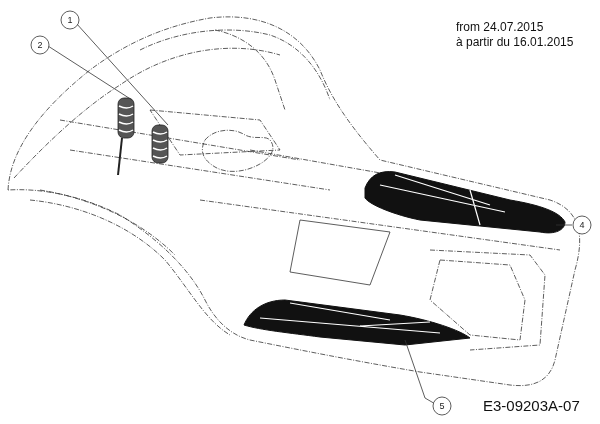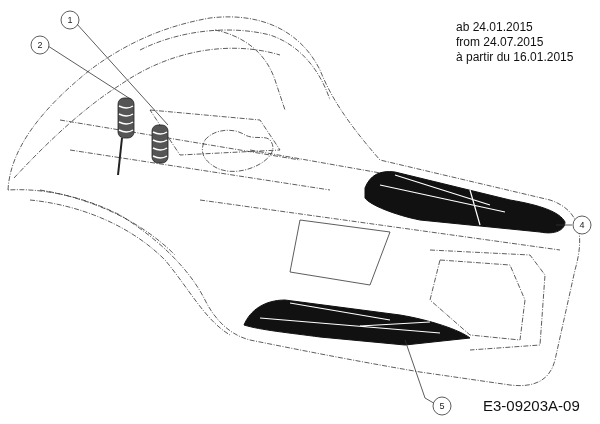--- a/index.html
+++ b/index.html
@@ -77,18 +77,17 @@
     </g>
     <g>
       <polyline points="405,340 425,398 437,405" fill="none"></polyline>
       <circle cx="442" cy="406" r="9"></circle>
       <text class="callout-num" x="442" y="406" stroke="none">5</text>
     </g>
   </g>
 </svg>
 
 <div class="validity">
-  <div>ab 24.01.2015</div>
   <div>from 24.07.2015</div>
   <div>à partir du 16.01.2015</div>
 </div>
 
-<div class="code">E3-09203A-09</div>
+<div class="code">E3-09203A-07</div>
 
 </body></html>

